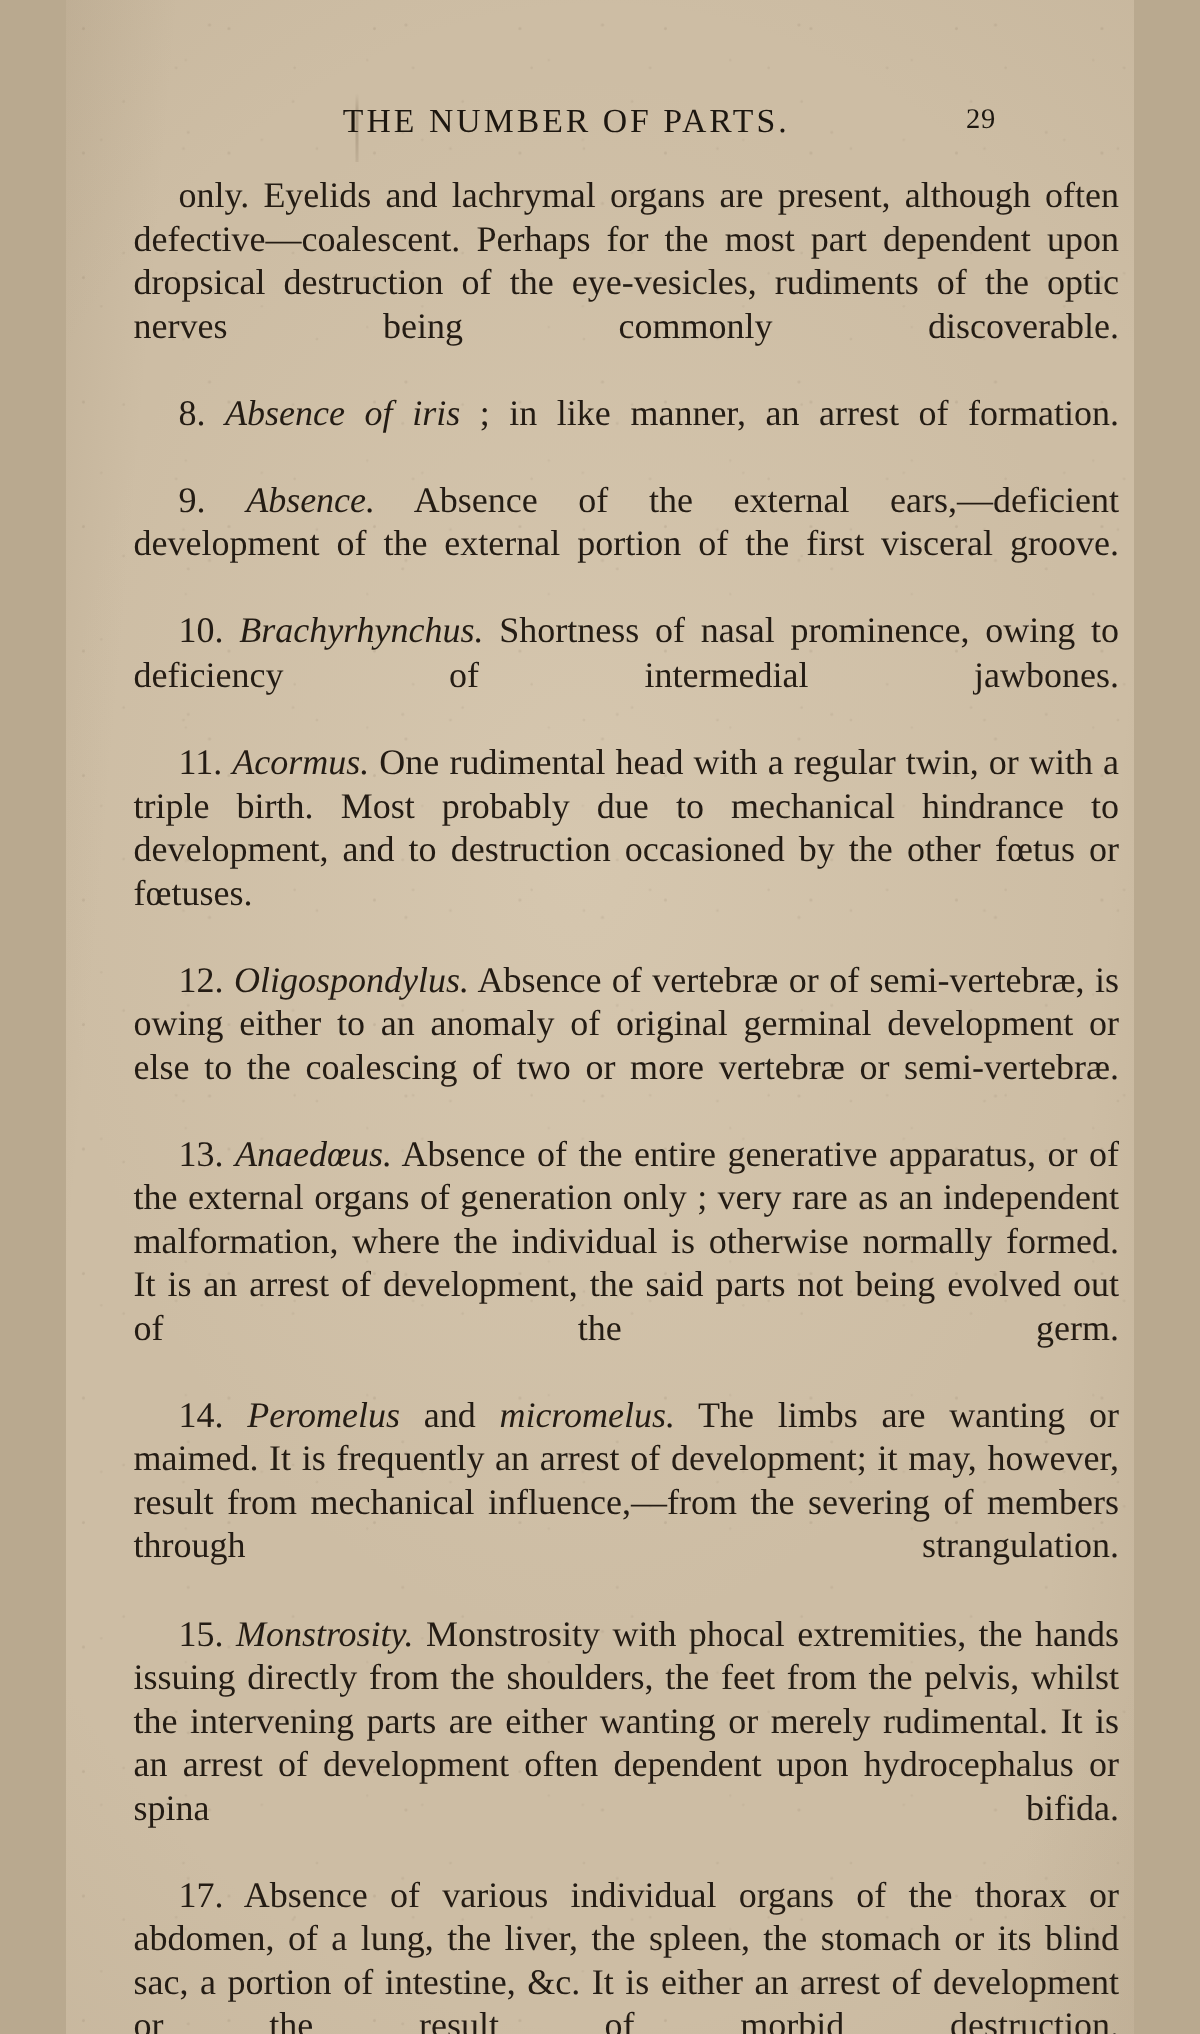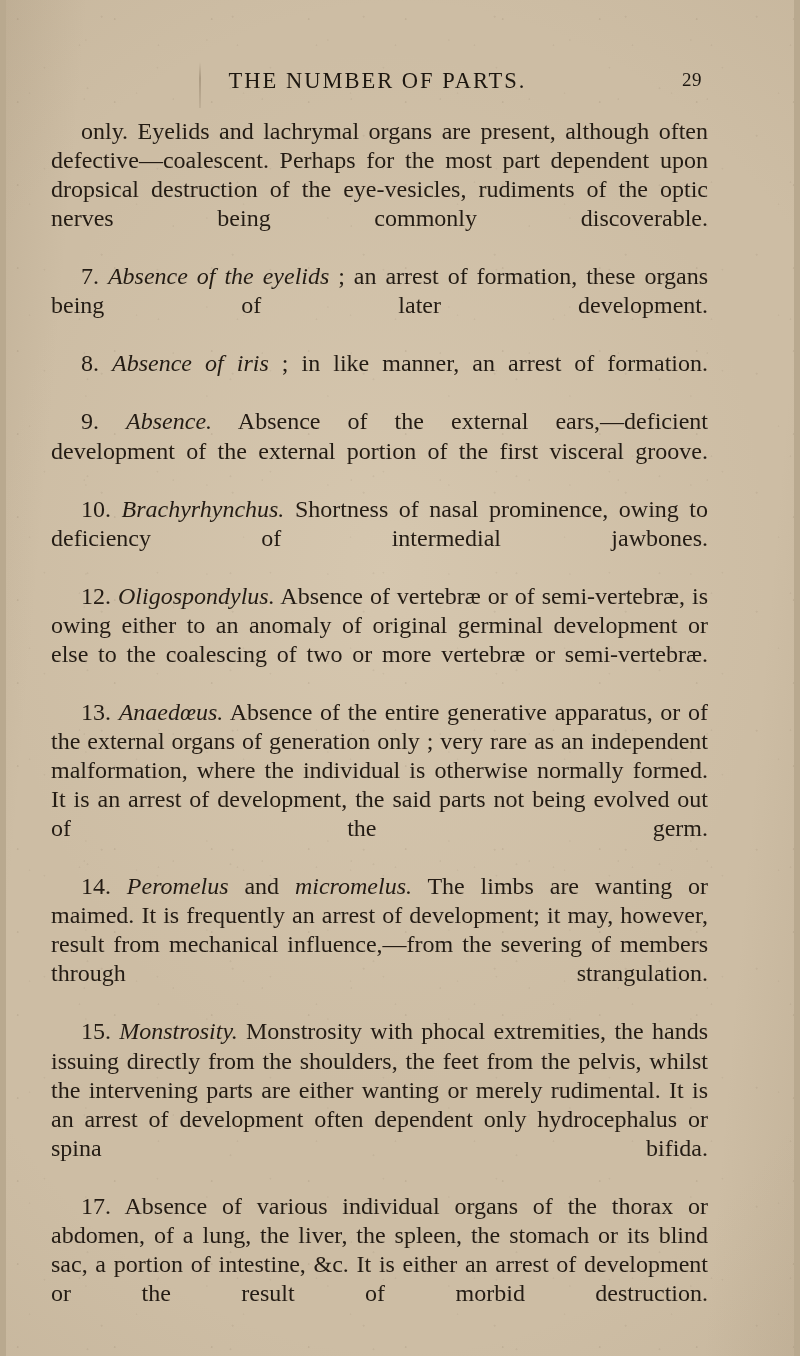--- a/index.html
+++ b/index.html
@@ -3,21 +3,21 @@
 <meta charset="utf-8">
 <title>The Number of Parts — page 29</title>
 <style>
   html, body {
     margin: 0;
     padding: 0;
     background: #b9a98f;
   }
   .page {
     position: relative;
-    width: 788px;
+    width: 712px;
     height: 1356px;
     margin: 0 auto;
     overflow: hidden;
     background-color: #cdbda4;
     background-image:
       radial-gradient(ellipse 70% 55% at 48% 42%, rgba(221,207,184,0.55) 0%, rgba(221,207,184,0.0) 70%),
       radial-gradient(ellipse 120% 90% at 50% 50%, rgba(176,158,130,0.0) 55%, rgba(157,138,110,0.30) 100%),
       linear-gradient(95deg, rgba(140,122,96,0.16) 0%, rgba(140,122,96,0.0) 9%, rgba(140,122,96,0.0) 90%, rgba(140,122,96,0.13) 100%);
     color: #241c14;
     font-family: "Liberation Serif", "DejaVu Serif", serif;
@@ -116,25 +116,25 @@
   <div class="grain"></div>
   <div class="scan-streak"></div>
 
   <div class="running-head">
     <span class="head-title">THE NUMBER OF PARTS.</span>
     <span class="folio">29</span>
   </div>
 
   <div class="body">
     <p class="para"><span>only.   Eyelids and lachrymal organs are present, although often defective—coalescent.   Perhaps for the most part dependent upon dropsical destruction of the eye-vesicles, rudiments of the optic nerves being commonly discoverable.</span></p>
-    <p class="para"><span>7. </span><i>Absence of the eyelids</i><span> ; an arrest of formation, these organs being of later development.</span></p>
     <p class="para"><span>8. </span><i>Absence of iris</i><span> ; in like manner, an arrest of formation.</span></p>
     <p class="para"><span>9. </span><i>Absence.</i><span>  Absence of the external ears,—deficient development of the external portion of the first visceral groove.</span></p>
     <p class="para"><span>10. </span><i>Brachyrhynchus.</i><span>  Shortness of nasal prominence, owing to deficiency of intermedial jawbones.</span></p>
+    <p class="para"><span>11. </span><i>Acormus.</i><span>  One rudimental head with a regular twin, or with a triple birth.  Most probably due to mechanical hindrance to development, and to destruction occasioned by the other fœtus or fœtuses.</span></p>
     <p class="para"><span>12. </span><i>Oligospondylus.</i><span>  Absence of vertebræ or of semi-vertebræ, is owing either to an anomaly of original germinal development or else to the coalescing of two or more vertebræ or semi-vertebræ.</span></p>
     <p class="para"><span>13. </span><i>Anaedœus.</i><span>  Absence of the entire generative apparatus, or of the external organs of generation only ; very rare as an independent malformation, where the individual is otherwise normally formed.  It is an arrest of development, the said parts not being evolved out of the germ.</span></p>
     <p class="para"><span>14. </span><i>Peromelus</i><span> and </span><i>micromelus.</i><span>  The limbs are wanting or maimed.  It is frequently an arrest of development; it may, however, result from mechanical influence,—from the severing of members through strangulation.</span></p>
-    <p class="para"><span>15. </span><i>Monstrosity.</i><span>  Monstrosity with phocal extremities, the hands issuing directly from the shoulders, the feet from the pelvis, whilst the intervening parts are either wanting or merely rudimental.  It is an arrest of development often dependent only hydrocephalus or spina bifida.</span></p>
+    <p class="para"><span>15. </span><i>Monstrosity.</i><span>  Monstrosity with phocal extremities, the hands issuing directly from the shoulders, the feet from the pelvis, whilst the intervening parts are either wanting or merely rudimental.  It is an arrest of development often dependent upon hydrocephalus or spina bifida.</span></p>
     <p class="para"><span>17. Absence of various individual organs of the thorax or abdomen, of a lung, the liver, the spleen, the stomach or its blind sac, a portion of intestine, &amp;c.   It is either an arrest of development or the result of morbid destruction.</span></p>
 
   </div>
 
 </div>
 
 </body></html>

